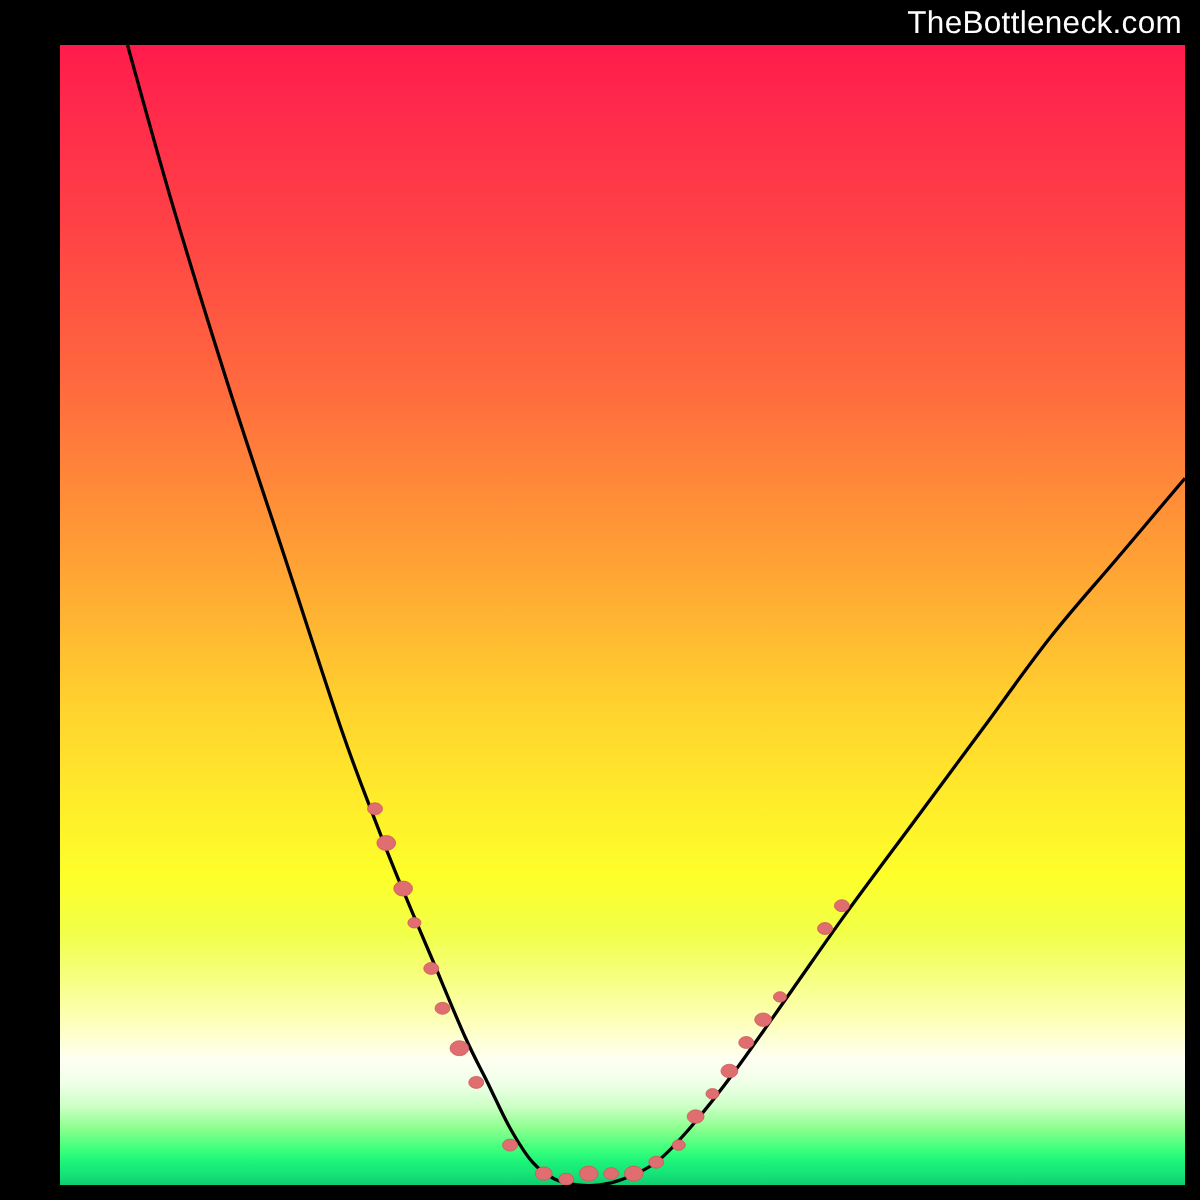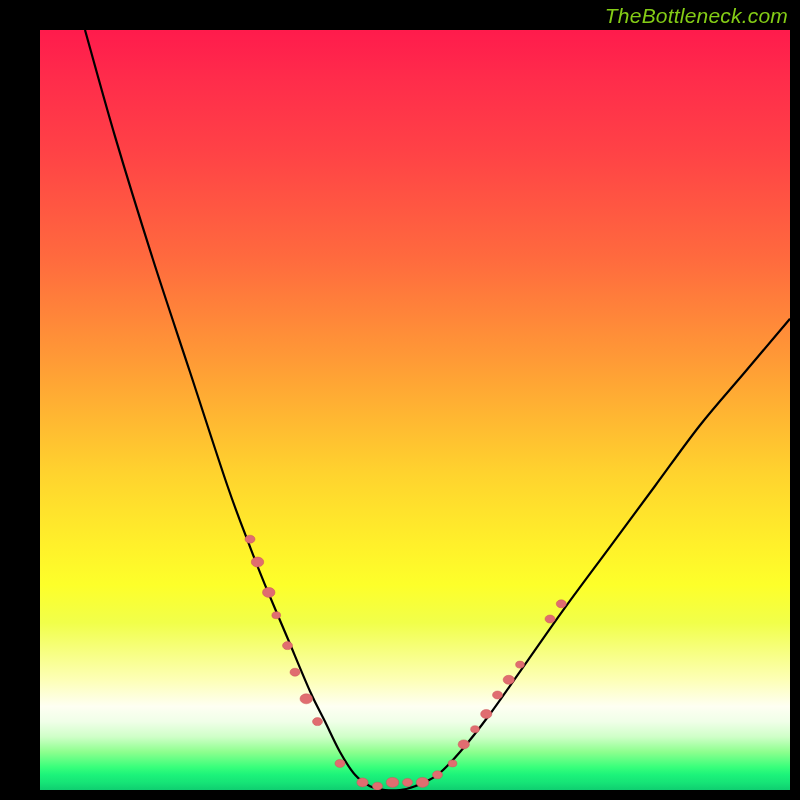--- a/index.html
+++ b/index.html
@@ -14,26 +14,25 @@
   .stage {
     position: relative;
     width: 800px;
     height: 800px;
     background: #000;
   }
   .watermark {
     position: absolute;
     top: 4px;
     right: 12px;
-    color: #84cc16;
+    color: #ffffff;
     font-size: 21px;
     font-weight: 500;
     z-index: 50;
     letter-spacing: 0.2px;
-    font-style: italic;
   }
   .plot-area {
     position: absolute;
     left: 40px;
     top: 30px;
     width: 750px;
     height: 760px;
     overflow: hidden;
   }
   .gradient-bg {

